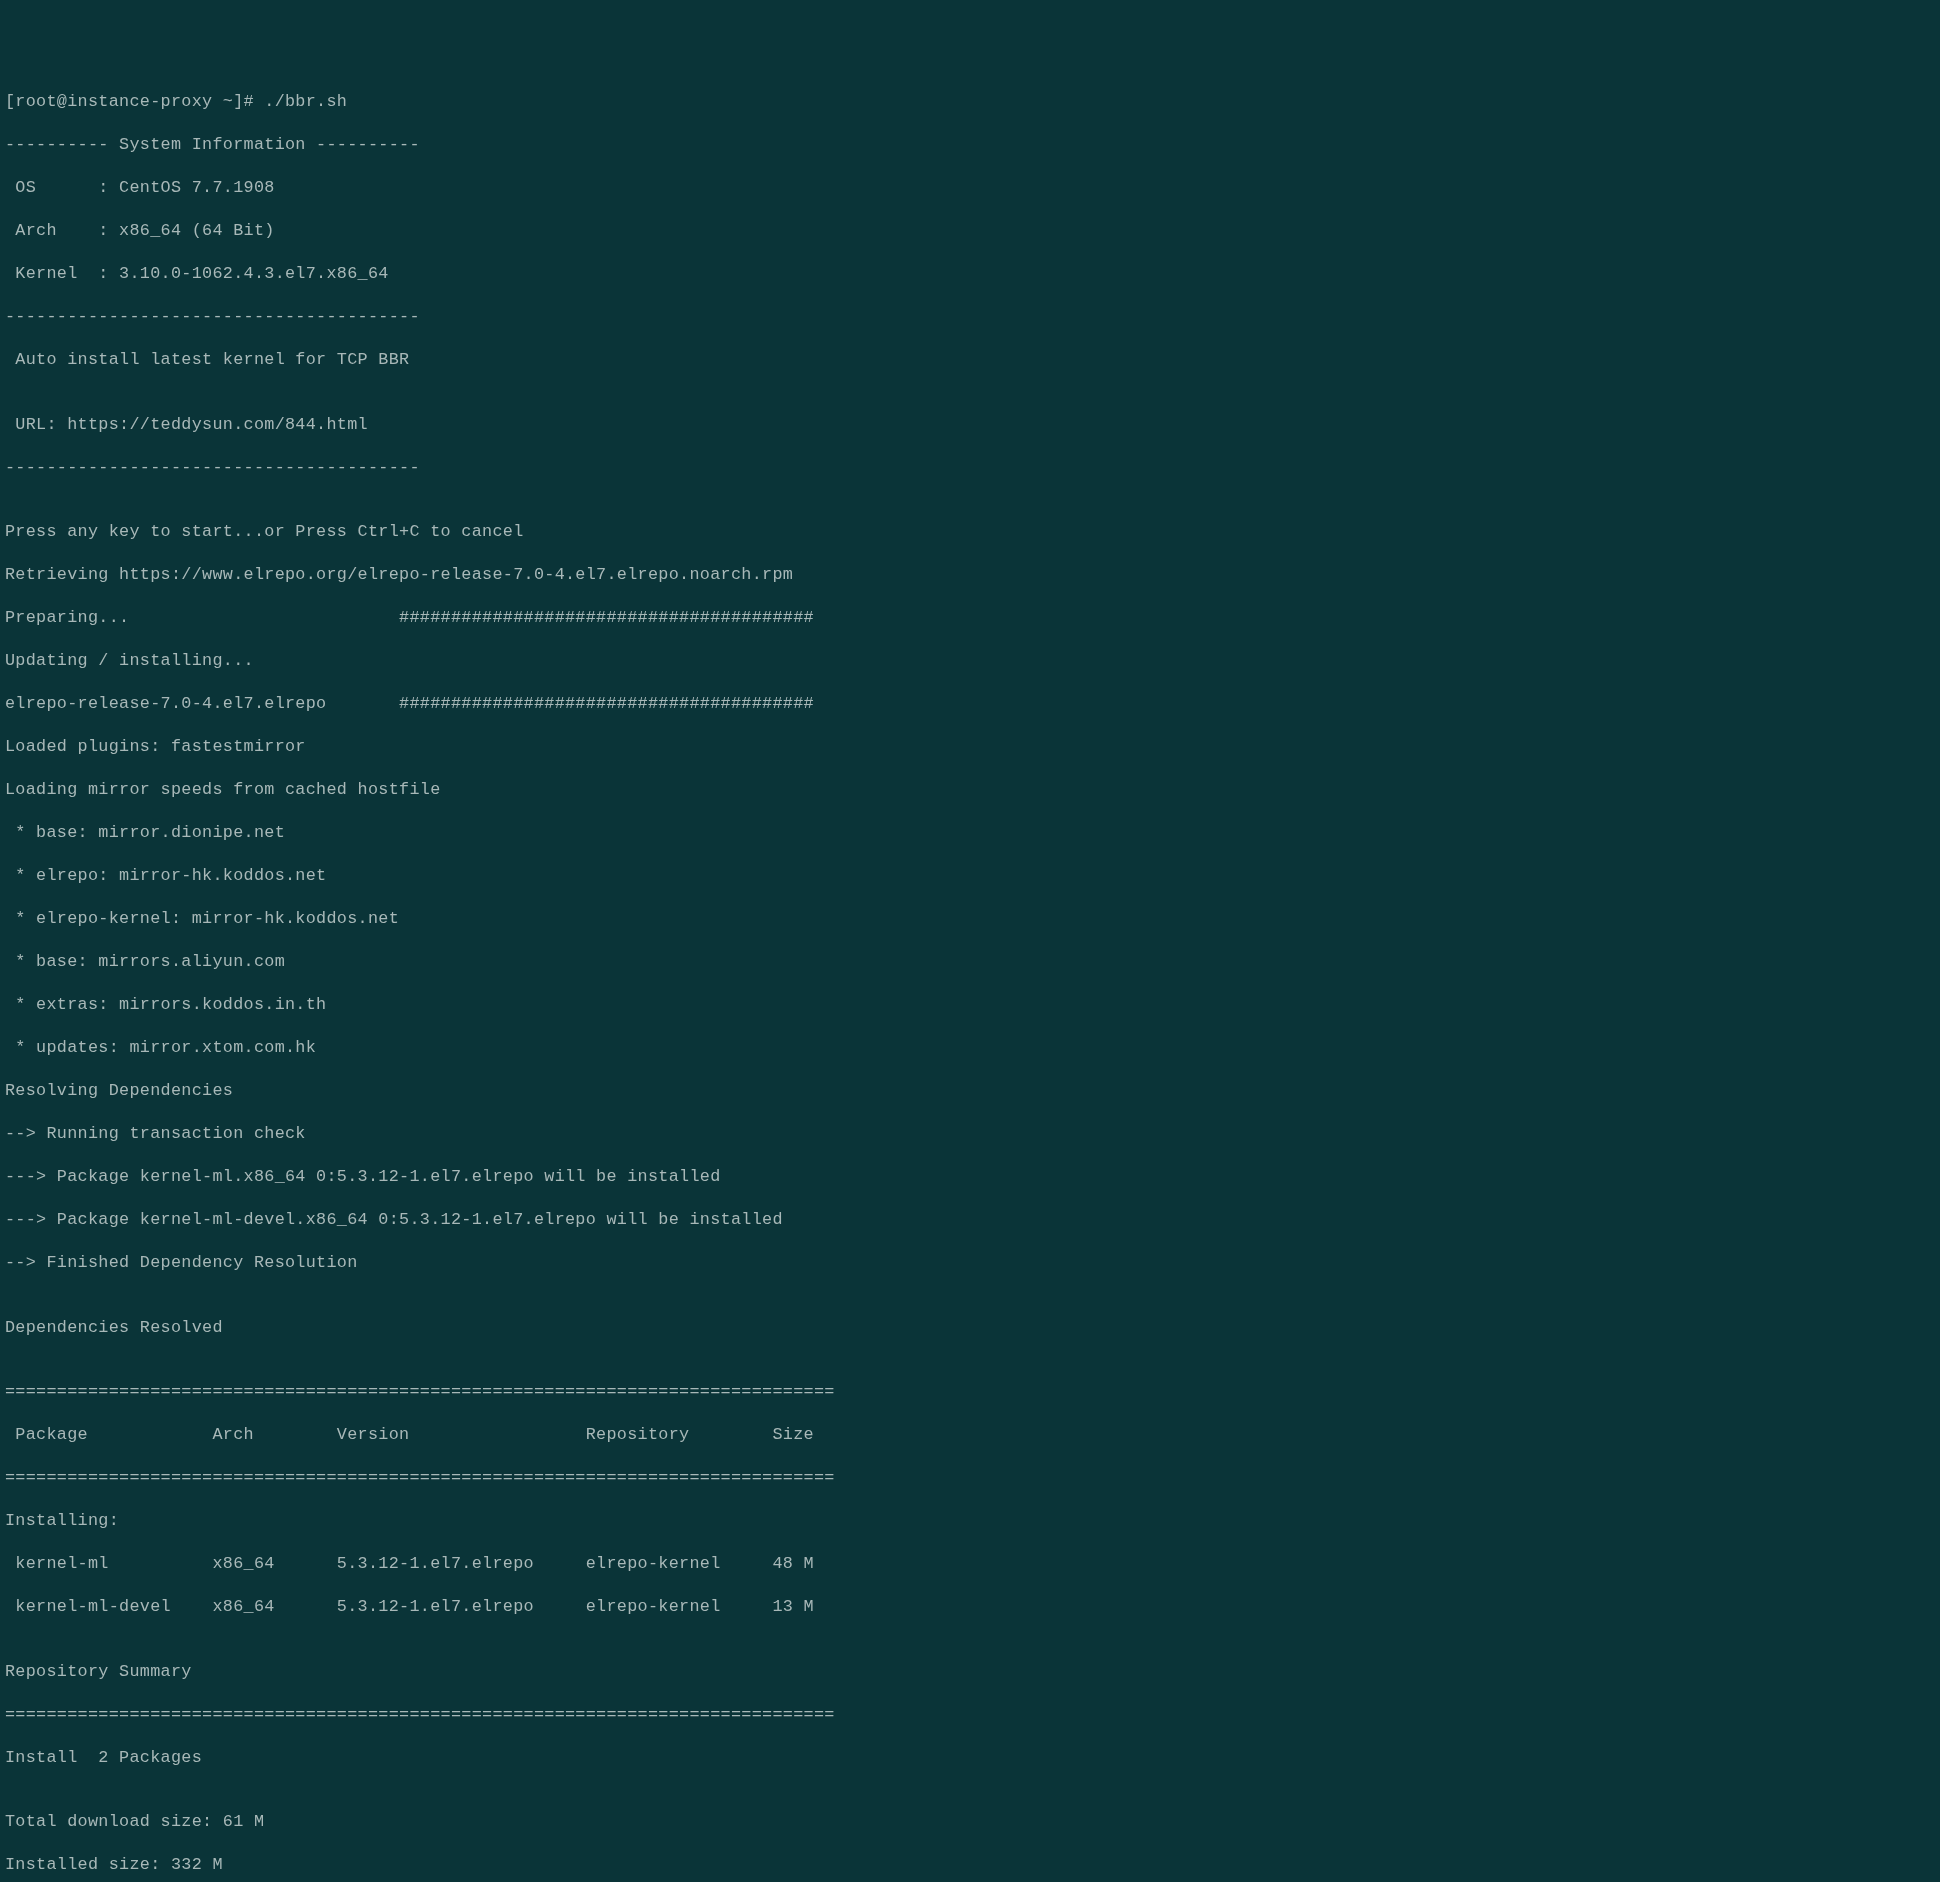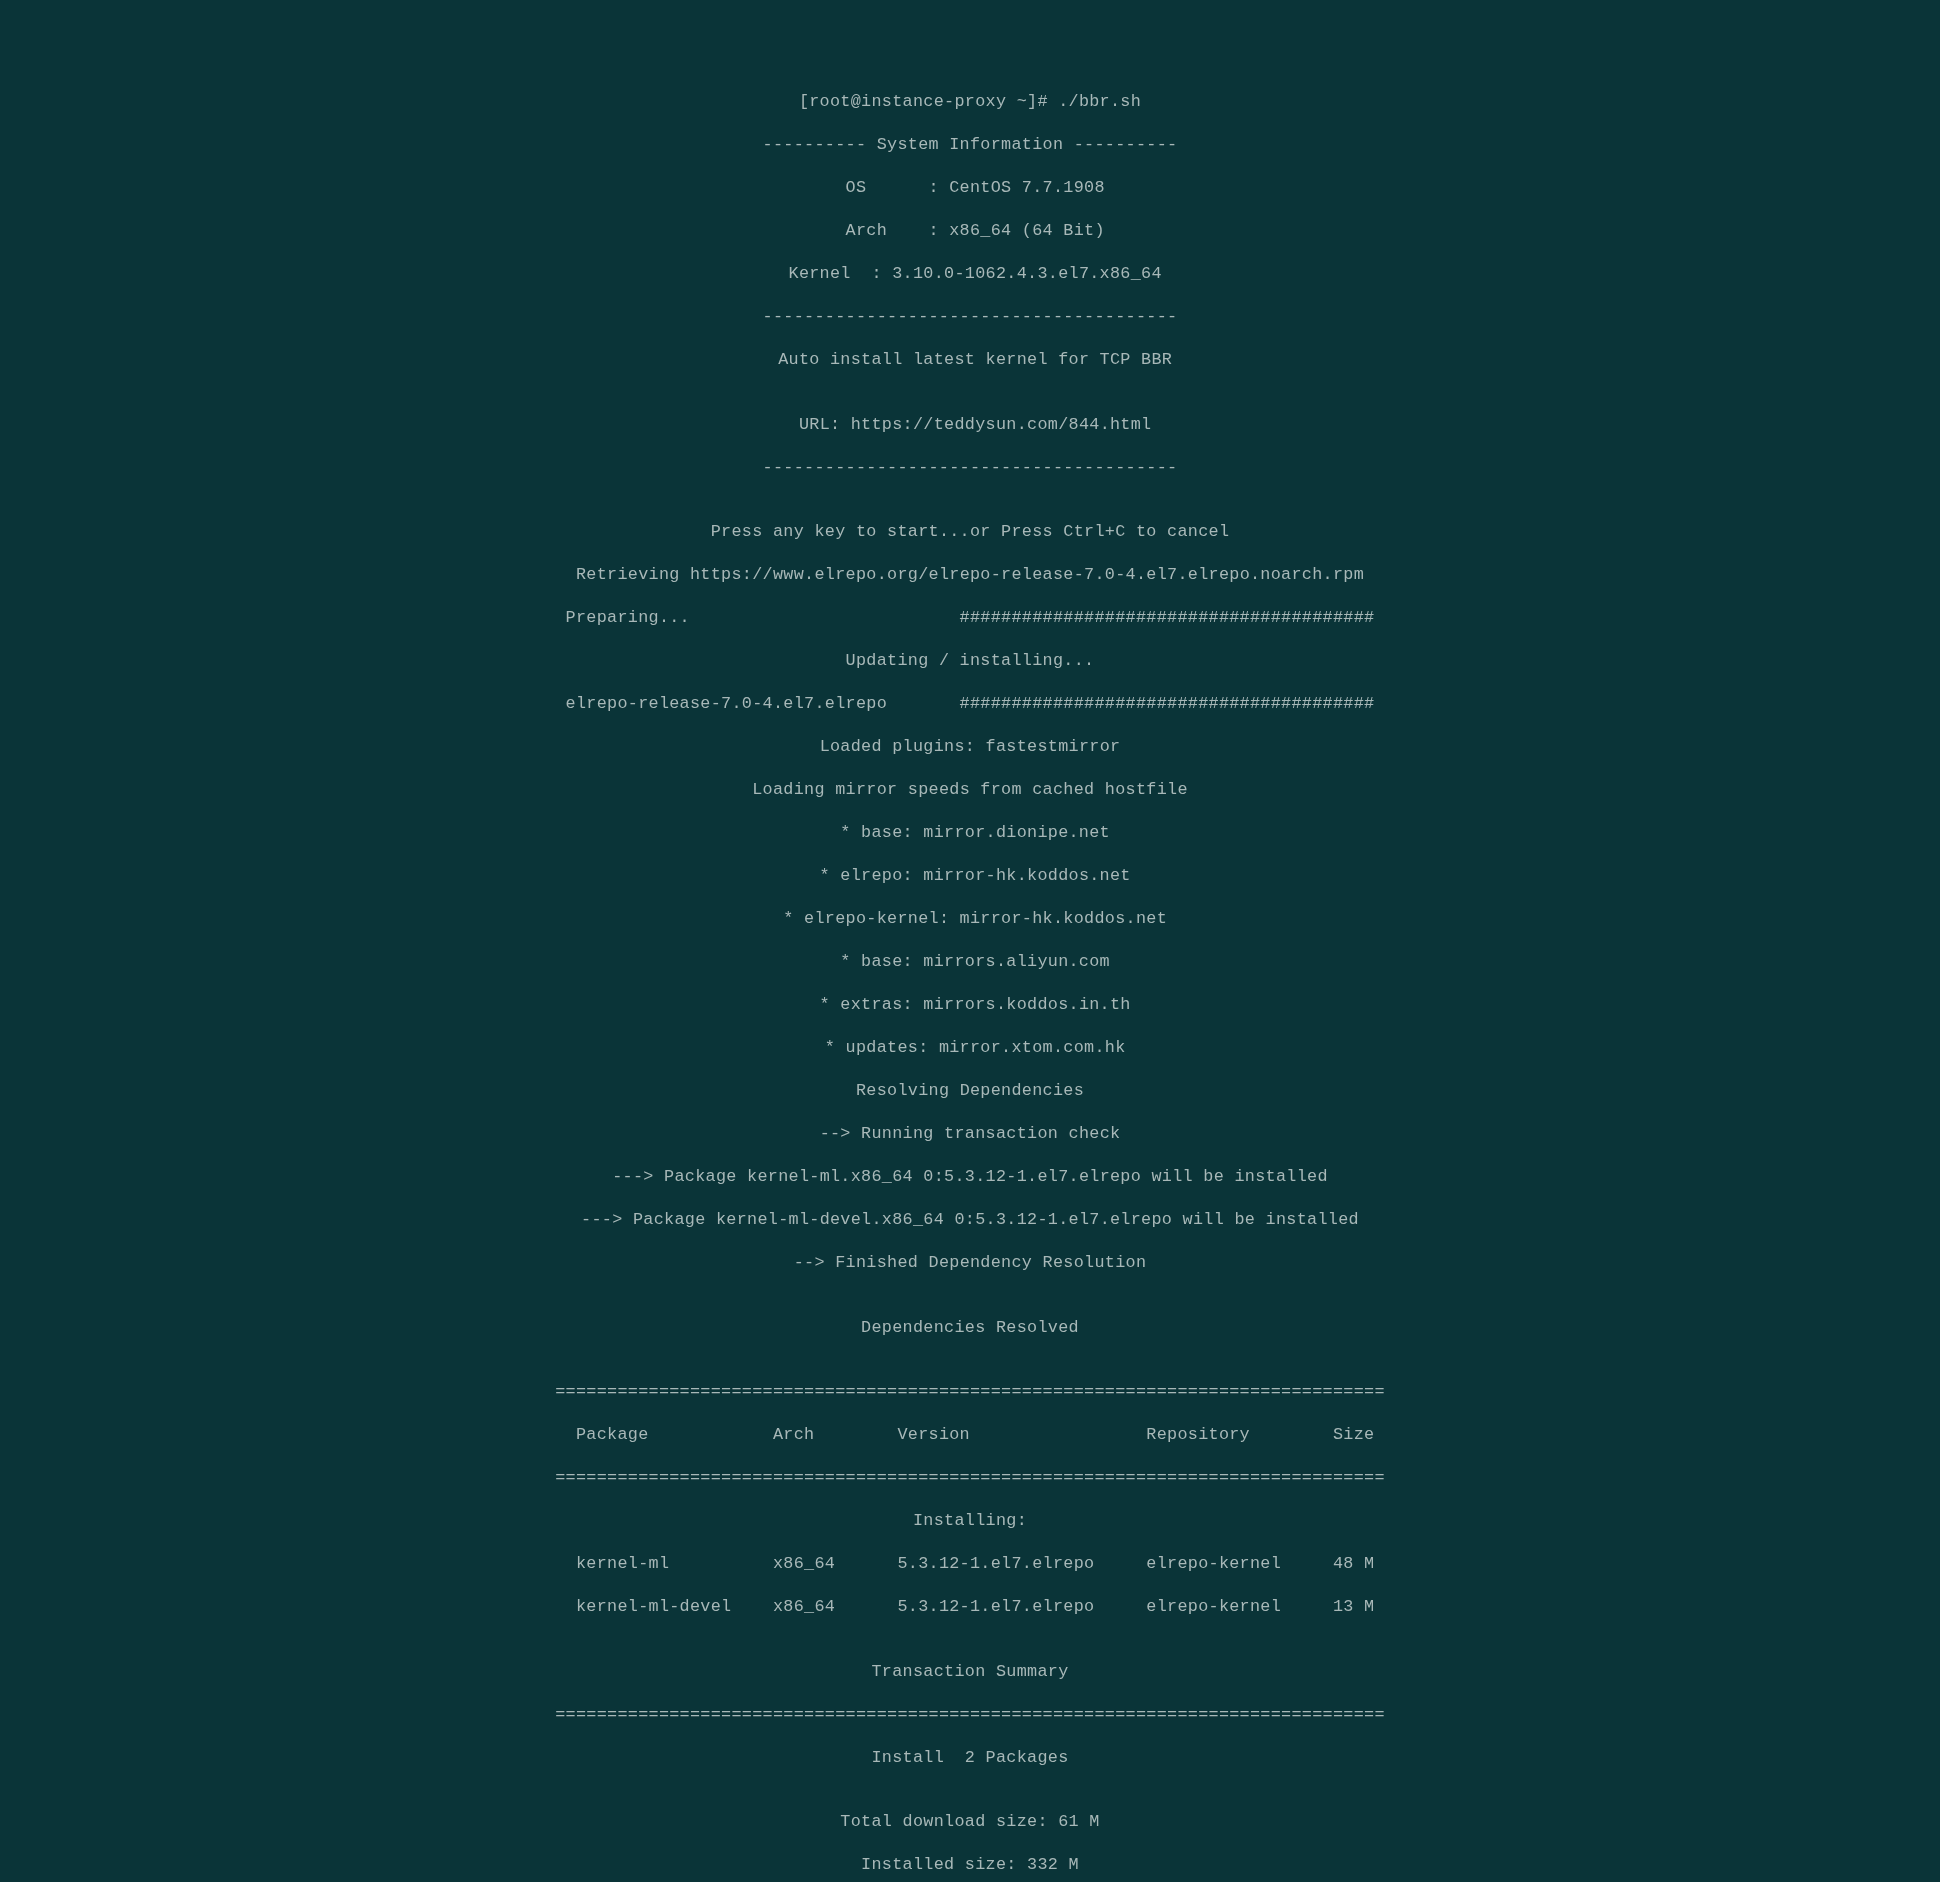--- a/index.html
+++ b/index.html
@@ -1,19 +1,18 @@
 <!DOCTYPE html>
 <html><head>
   <meta charset="utf-8">
   <style>
     * {
       margin: 0;
       padding: 0;
       box-sizing: border-box;
-      text-align: center;
     }
     body {
       background-color: #0a3438;
       color: #a8b8b8;
       font-family: 'Consolas', 'Monaco', 'Courier New', monospace;
       font-size: 16.8px;
       line-height: 1.28;
       padding: 5px;
       white-space: pre;
       width: 1940px;
@@ -61,21 +60,21 @@
 <span class="line"></span>
 <span class="line">Dependencies Resolved</span>
 <span class="line"></span>
 <span class="line">================================================================================</span>
 <span class="line"> Package            Arch        Version                 Repository        Size</span>
 <span class="line">================================================================================</span>
 <span class="line">Installing:</span>
 <span class="line"> kernel-ml          x86_64      5.3.12-1.el7.elrepo     elrepo-kernel     48 M</span>
 <span class="line"> kernel-ml-devel    x86_64      5.3.12-1.el7.elrepo     elrepo-kernel     13 M</span>
 <span class="line"></span>
-<span class="line">Transaction Summary</span>
+<span class="line">Repository Summary</span>
 <span class="line">================================================================================</span>
 <span class="line">Install  2 Packages</span>
 <span class="line"></span>
 <span class="line">Total download size: 61 M</span>
 <span class="line">Installed size: 332 M</span>
 
 
 
 
 

